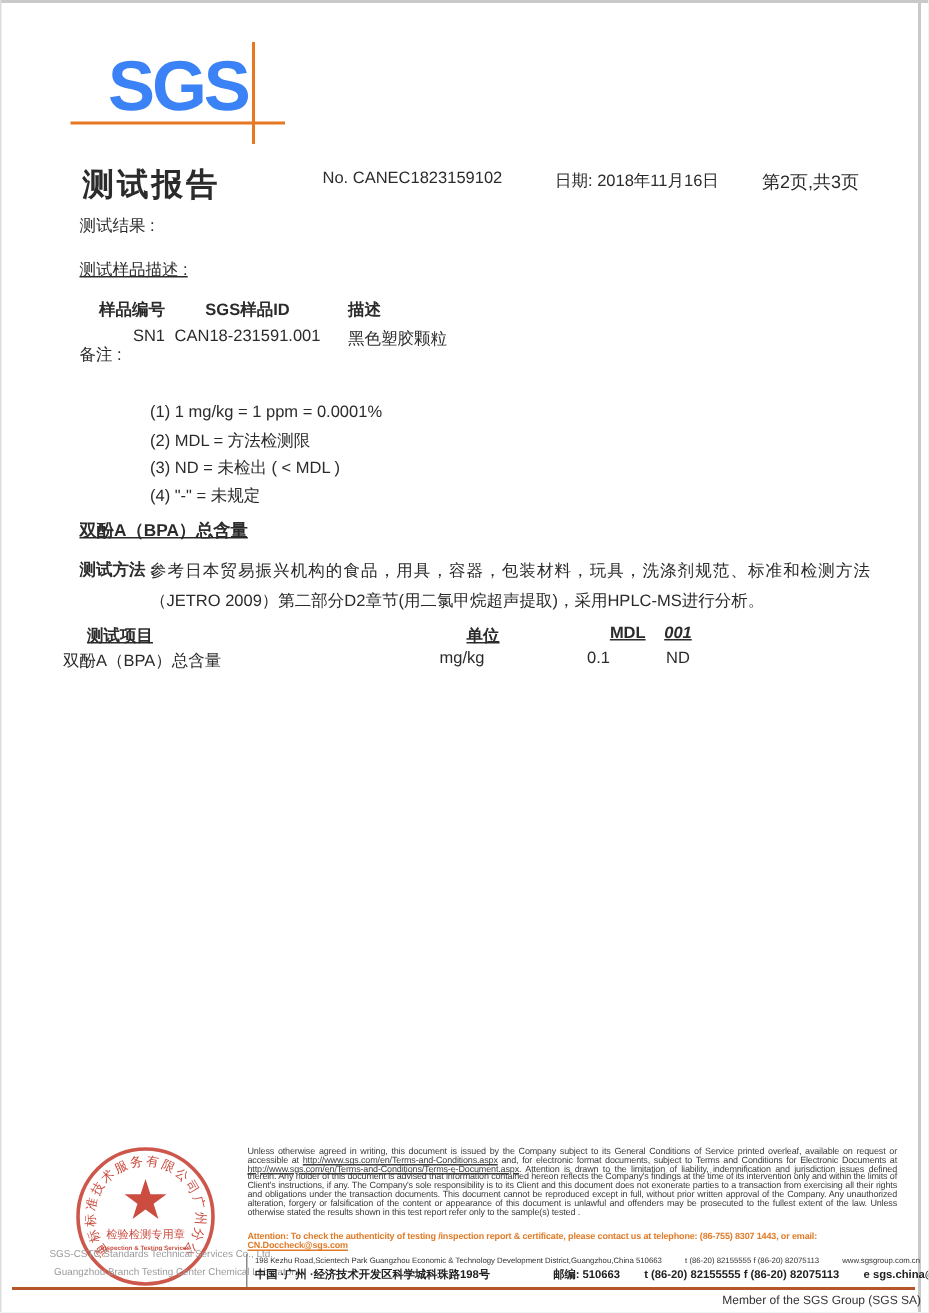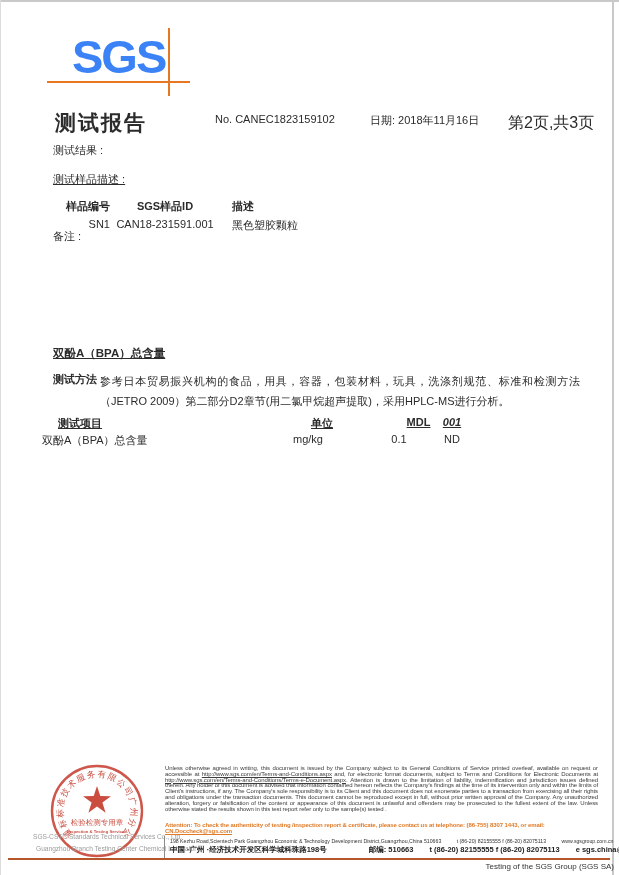--- a/index.html
+++ b/index.html
@@ -17,21 +17,21 @@
   
   .logo-text{left:72px;top:33px;font-size:47px;font-weight:bold;color:#3b82f6;
     letter-spacing:-2px;line-height:1;}
   .logo-vline{left:168px;top:28px;width:2px;height:68px;}
   .logo-hline{left:47px;top:81px;width:143px;height:2px;}
 
   
   .doc-title{left:55px;top:109px;font-size:21px;font-weight:bold;letter-spacing:2px;}
   .report-no{left:215px;top:113px;font-size:11px;}
   .report-date{left:370px;top:113px;font-size:11px;}
-  .page-info{left:508px;top:113px;font-size:16px;}
+  .page-info{left:508px;top:113px;font-size:12px;}
 
   .t11{font-size:11px;}
   .bold{font-weight:bold;}
   .ul{text-decoration:underline;}
   .it{font-style:italic;}
 
   .results-label{left:53px;top:143px;}
   .sample-desc-label{left:53px;top:172px;}
 
   
@@ -101,20 +101,26 @@
     </tr>
     <tr>
       <td class="c1">SN1</td>
       <td class="c2">CAN18-231591.001</td>
       <td class="c3">黑色塑胶颗粒</td>
     </tr>
   </tbody>
     </table>
 
   <div class="abs t11 notes-label">备注 :</div>
+  <div class="abs notes-list">
+    <div>(1) 1 mg/kg = 1 ppm = 0.0001%</div>
+    <div>(2) MDL = 方法检测限</div>
+    <div>(3) ND = 未检出 ( &lt; MDL )</div>
+    <div>(4) "-" = 未规定</div>
+  </div>
 
   <div class="abs bold ul bpa-title">双酚A（BPA）总含量</div>
   <div class="abs t11 method-label">测试方法 :</div>
   <div class="abs method-text">参考日本贸易振兴机构的食品，用具，容器，包装材料，玩具，洗涤剂规范、标准和检测方法（JETRO 2009）第二部分D2章节(用二氯甲烷超声提取)，采用HPLC-MS进行分析。</div>
 
   <div class="abs t11 bold ul res-head-item">测试项目</div>
   <div class="abs t11 bold ul ccol" style="left:322px;top:416px;">单位</div>
   <div class="abs t11 bold ul ccol" style="left:399px;top:416px;padding-left:39px;">MDL</div>
   <div class="abs t11 bold ul it ccol" style="left:452px;top:416px;">001</div>
 
@@ -151,14 +157,14 @@
     <a style="color:#333;text-decoration:none;">www.sgsgroup.com.cn</a>
   </div>
   <div class="abs addr-cn">
     <span>中国 ·广州 ·经济技术开发区科学城科珠路198号</span><span class="addr-gap-lg"></span>
     <span>邮编: 510663</span><span class="addr-gap"></span>
     <span>t (86-20) 82155555  f (86-20) 82075113</span><span class="addr-gap"></span>
     <a style="color:#222;text-decoration:none;">e  sgs.china@sgs.com</a>
   </div>
 
   <div class="abs footer-line"></div>
-  <div class="abs member">Testing of the SGS Group (SGS SA)</div>
+  <div class="abs member">Member of the SGS Group (SGS SA)</div>
 </div>
 
 </body></html>

